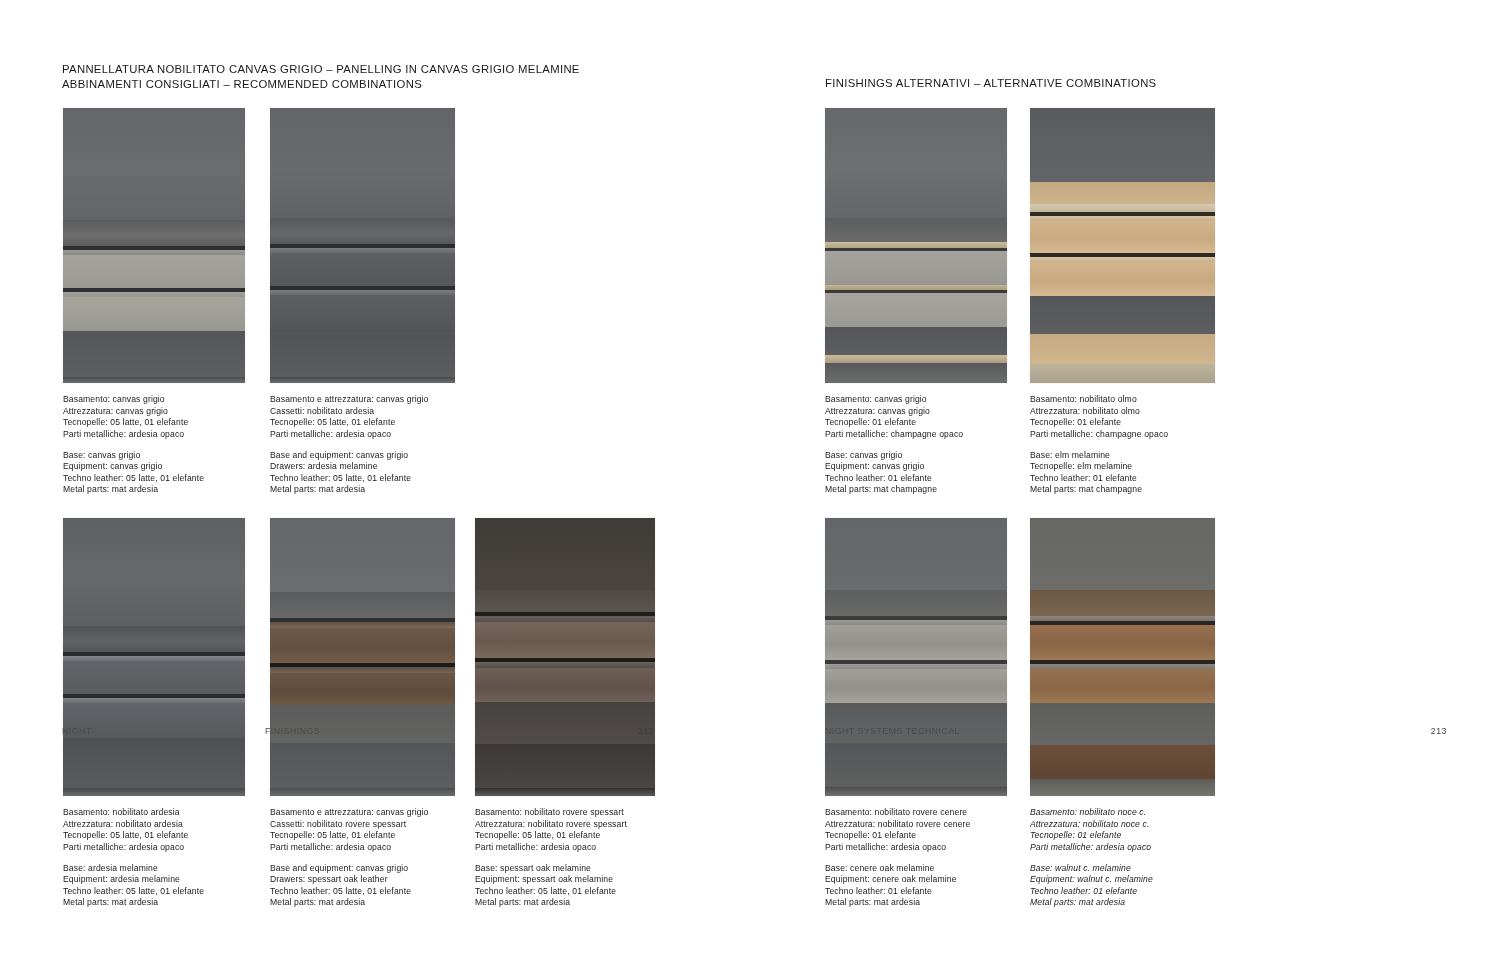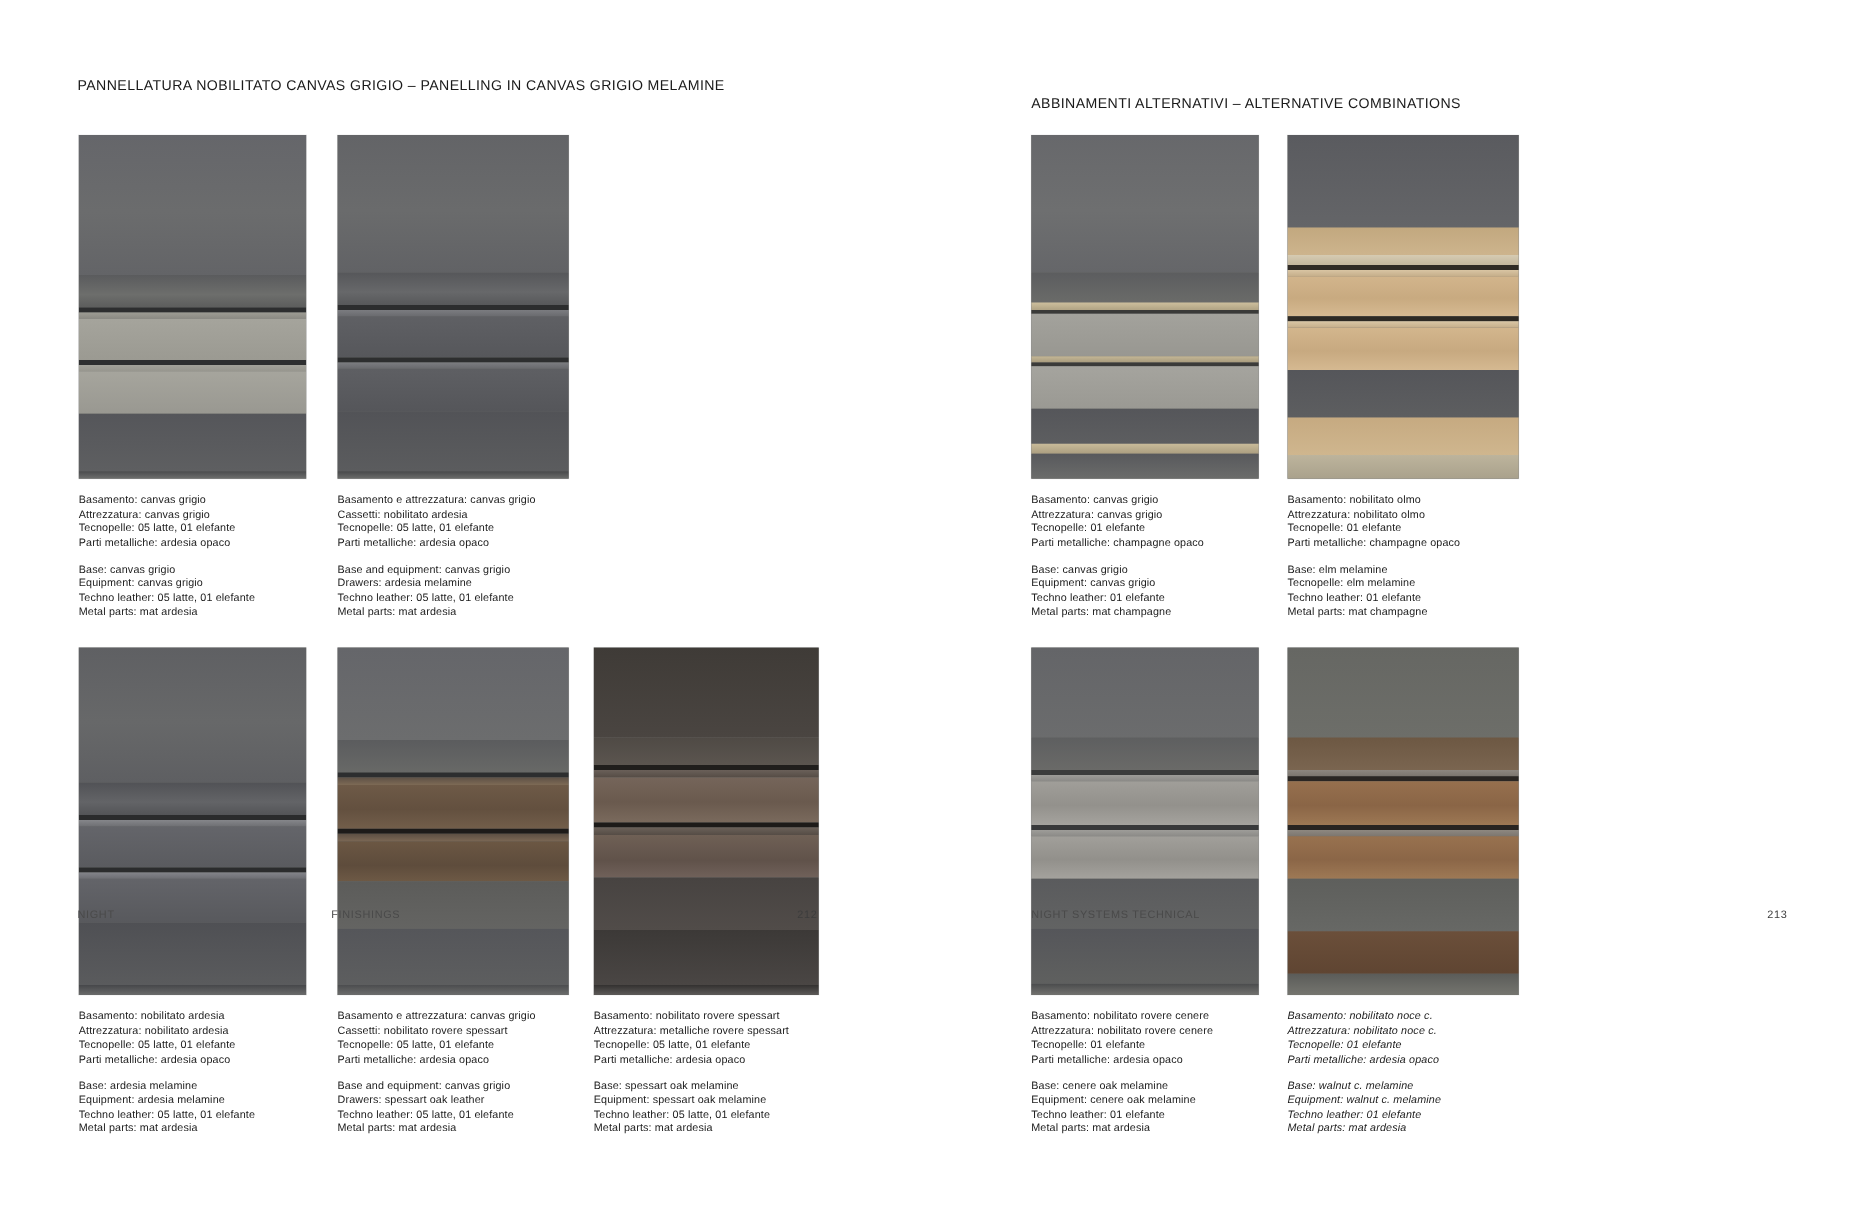--- a/index.html
+++ b/index.html
@@ -33,31 +33,32 @@
   .cap{margin-top:11px;font-size:8.6px;line-height:11.55px;letter-spacing:.12px;color:#1b1b1b;}
   .cap .grp2{margin-top:9.5px;}
   .cap p{margin:0;white-space:nowrap;}
 
   
   .footer{position:absolute;bottom:24px;font-size:8.7px;letter-spacing:.55px;color:#4a4a4a;}
   .f-brand{left:62px;}
   .f-sec{left:265px;}
   .f-num{right:0;width:60px;text-align:right;color:#3d3d3d;}
   .page-left .f-num{right:88px;}
-  .page-right .f-num{right:55px;}
+  .page-right .f-num{right:38px;}
 </style>
 </head>
 <body>
 
 <div class="spread">
 
   <div class="page page-left">
 
     <div class="hdr hdr-left">
       <div>PANNELLATURA NOBILITATO CANVAS GRIGIO – PANELLING IN CANVAS GRIGIO MELAMINE</div>
+      <div>ABBINAMENTI CONSIGLIATI – RECOMMENDED COMBINATIONS</div>
     </div>
 
     <div class="cell" style="left:63px;top:108px;width:182px;">
       <div class="photo" style="height:275px;">
         <div class="band" style="top:0;height:112px;background:linear-gradient(180deg,#65666a 0%,#6b6c6d 55%,#636467 100%);"></div>
         <div class="band" style="top:112px;height:26px;background:linear-gradient(180deg,#5a5b5d 0%,#6d6e6c 60%,#5c5d5c 100%);"></div>
         <div class="band" style="top:138px;height:4px;background:#2d2e2f;"></div>
         <div class="band" style="top:142px;height:5px;background:linear-gradient(180deg,#9d9c94 0%,#8b8a83 100%);"></div>
         <div class="band" style="top:147px;height:33px;background:linear-gradient(180deg,#a5a49c 0%,#9b9a92 100%);"></div>
         <div class="band" style="top:180px;height:4px;background:#2e2f30;"></div>
@@ -180,42 +181,42 @@
         <div class="band" style="top:140px;height:4px;background:#1d1b19;"></div>
         <div class="band" style="top:144px;height:6px;background:linear-gradient(180deg,#6b6159 0%,#554c45 100%);"></div>
         <div class="band" style="top:150px;height:34px;background:linear-gradient(180deg,#6f6055 0%,#60524a 60%,#70615a 100%);"></div>
         <div class="band" style="top:184px;height:42px;background:linear-gradient(180deg,#474341 0%,#514c49 100%);"></div>
         <div class="band" style="top:226px;height:44px;background:linear-gradient(180deg,#3c3937 0%,#4a4644 100%);"></div>
         <div class="band" style="top:270px;height:8px;background:linear-gradient(180deg,#333130 0%,#5d5a58 100%);"></div>
       </div>
       <div class="cap">
         <div class="grp1">
           <p>Basamento: nobilitato rovere spessart</p>
-          <p>Attrezzatura: metalliche rovere spessart</p>
+          <p>Attrezzatura: nobilitato rovere spessart</p>
           <p>Tecnopelle: 05 latte, 01 elefante</p>
           <p>Parti metalliche: ardesia opaco</p>
         </div>
         <div class="grp2">
           <p>Base: spessart oak melamine</p>
           <p>Equipment: spessart oak melamine</p>
           <p>Techno leather: 05 latte, 01 elefante</p>
           <p>Metal parts: mat ardesia</p>
         </div>
       </div>
     </div>
 
     <div class="footer f-brand">NIGHT</div>
     <div class="footer f-sec">FINISHINGS</div>
     <div class="footer f-num">212</div>
   </div>
 
   <div class="page page-right">
 
     <div class="hdr hdr-right" style="left:83px;top:76px;">
-      <div>ABBINAMENTI ALTERNATIVI – ALTERNATIVE COMBINATIONS</div>
+      <div>FINISHINGS ALTERNATIVI – ALTERNATIVE COMBINATIONS</div>
     </div>
 
     <div class="cell" style="left:83px;top:108px;width:182px;">
       <div class="photo" style="height:275px;">
         <div class="band" style="top:0;height:110px;background:linear-gradient(180deg,#67686b 0%,#6e6f70 55%,#656669 100%);"></div>
         <div class="band" style="top:110px;height:24px;background:linear-gradient(180deg,#5c5d5f 0%,#6a6b69 100%);"></div>
         <div class="band" style="top:134px;height:6px;background:linear-gradient(180deg,#cdbf9d 0%,#b0a384 100%);"></div>
         <div class="band" style="top:140px;height:3px;background:#3a3a38;"></div>
         <div class="band" style="top:143px;height:34px;background:linear-gradient(180deg,#a3a29c 0%,#989791 100%);"></div>
         <div class="band" style="top:177px;height:5px;background:linear-gradient(180deg,#c4b796 0%,#a89b7d 100%);"></div>

